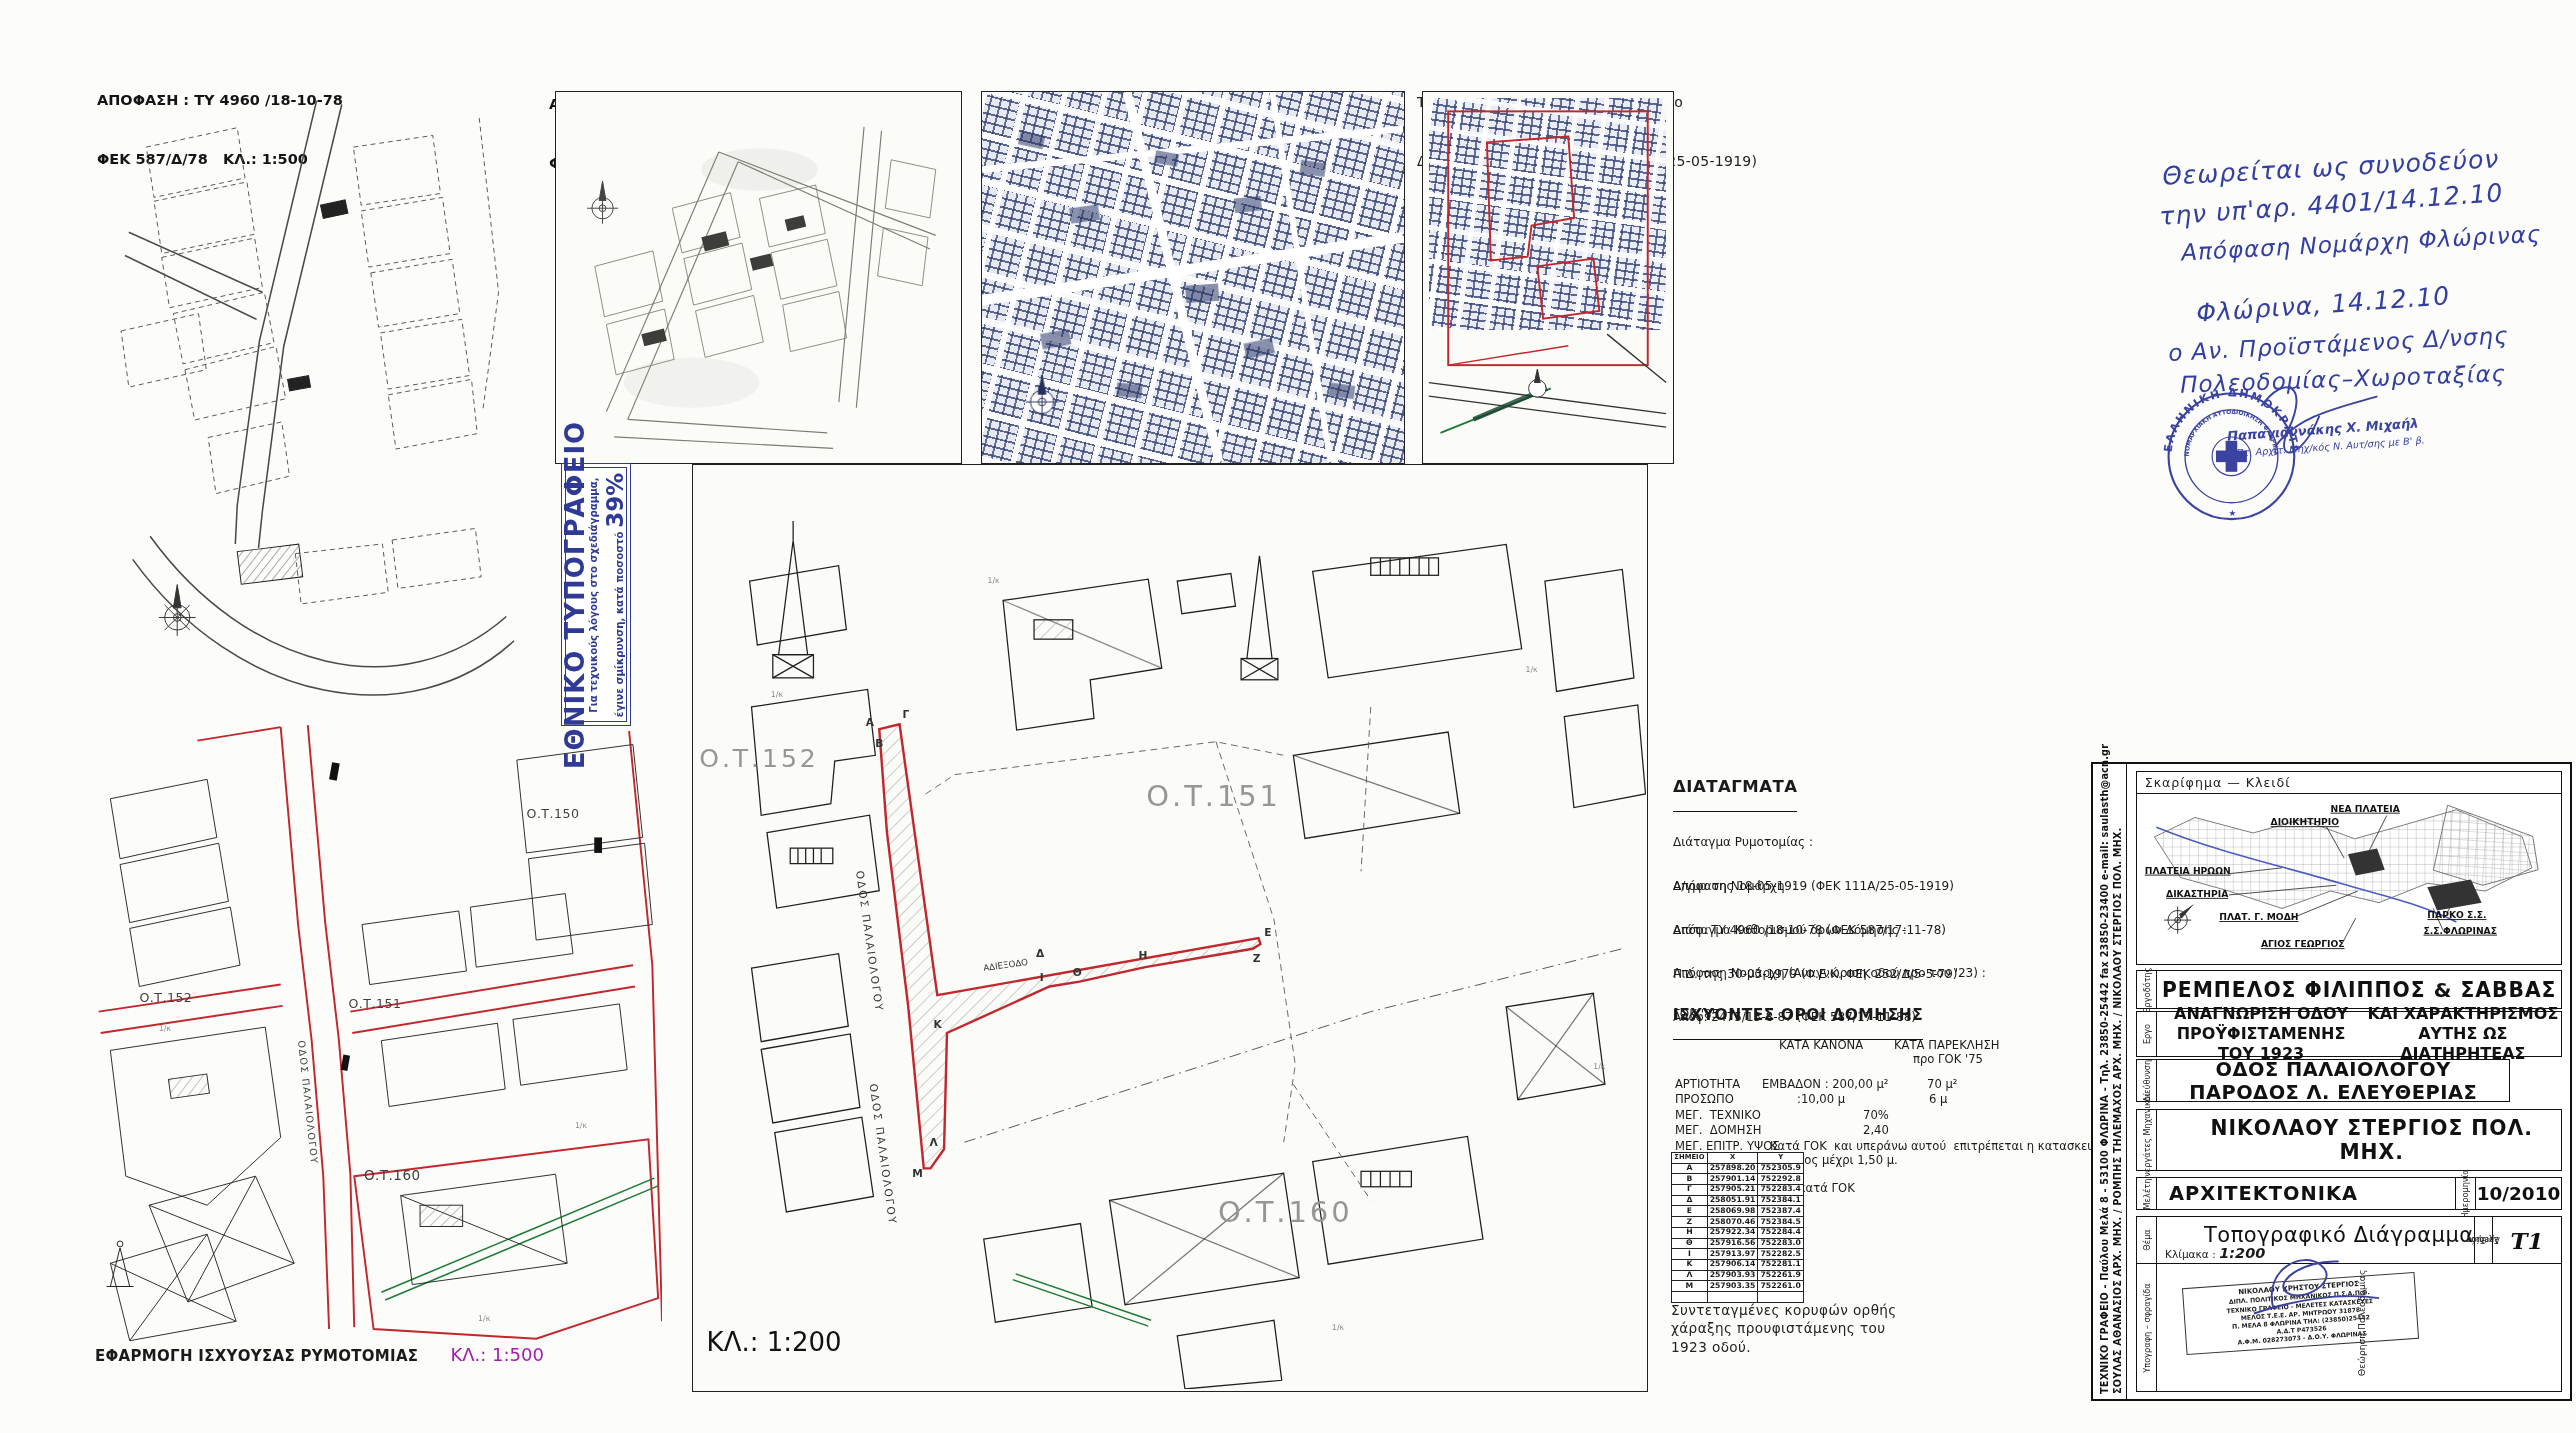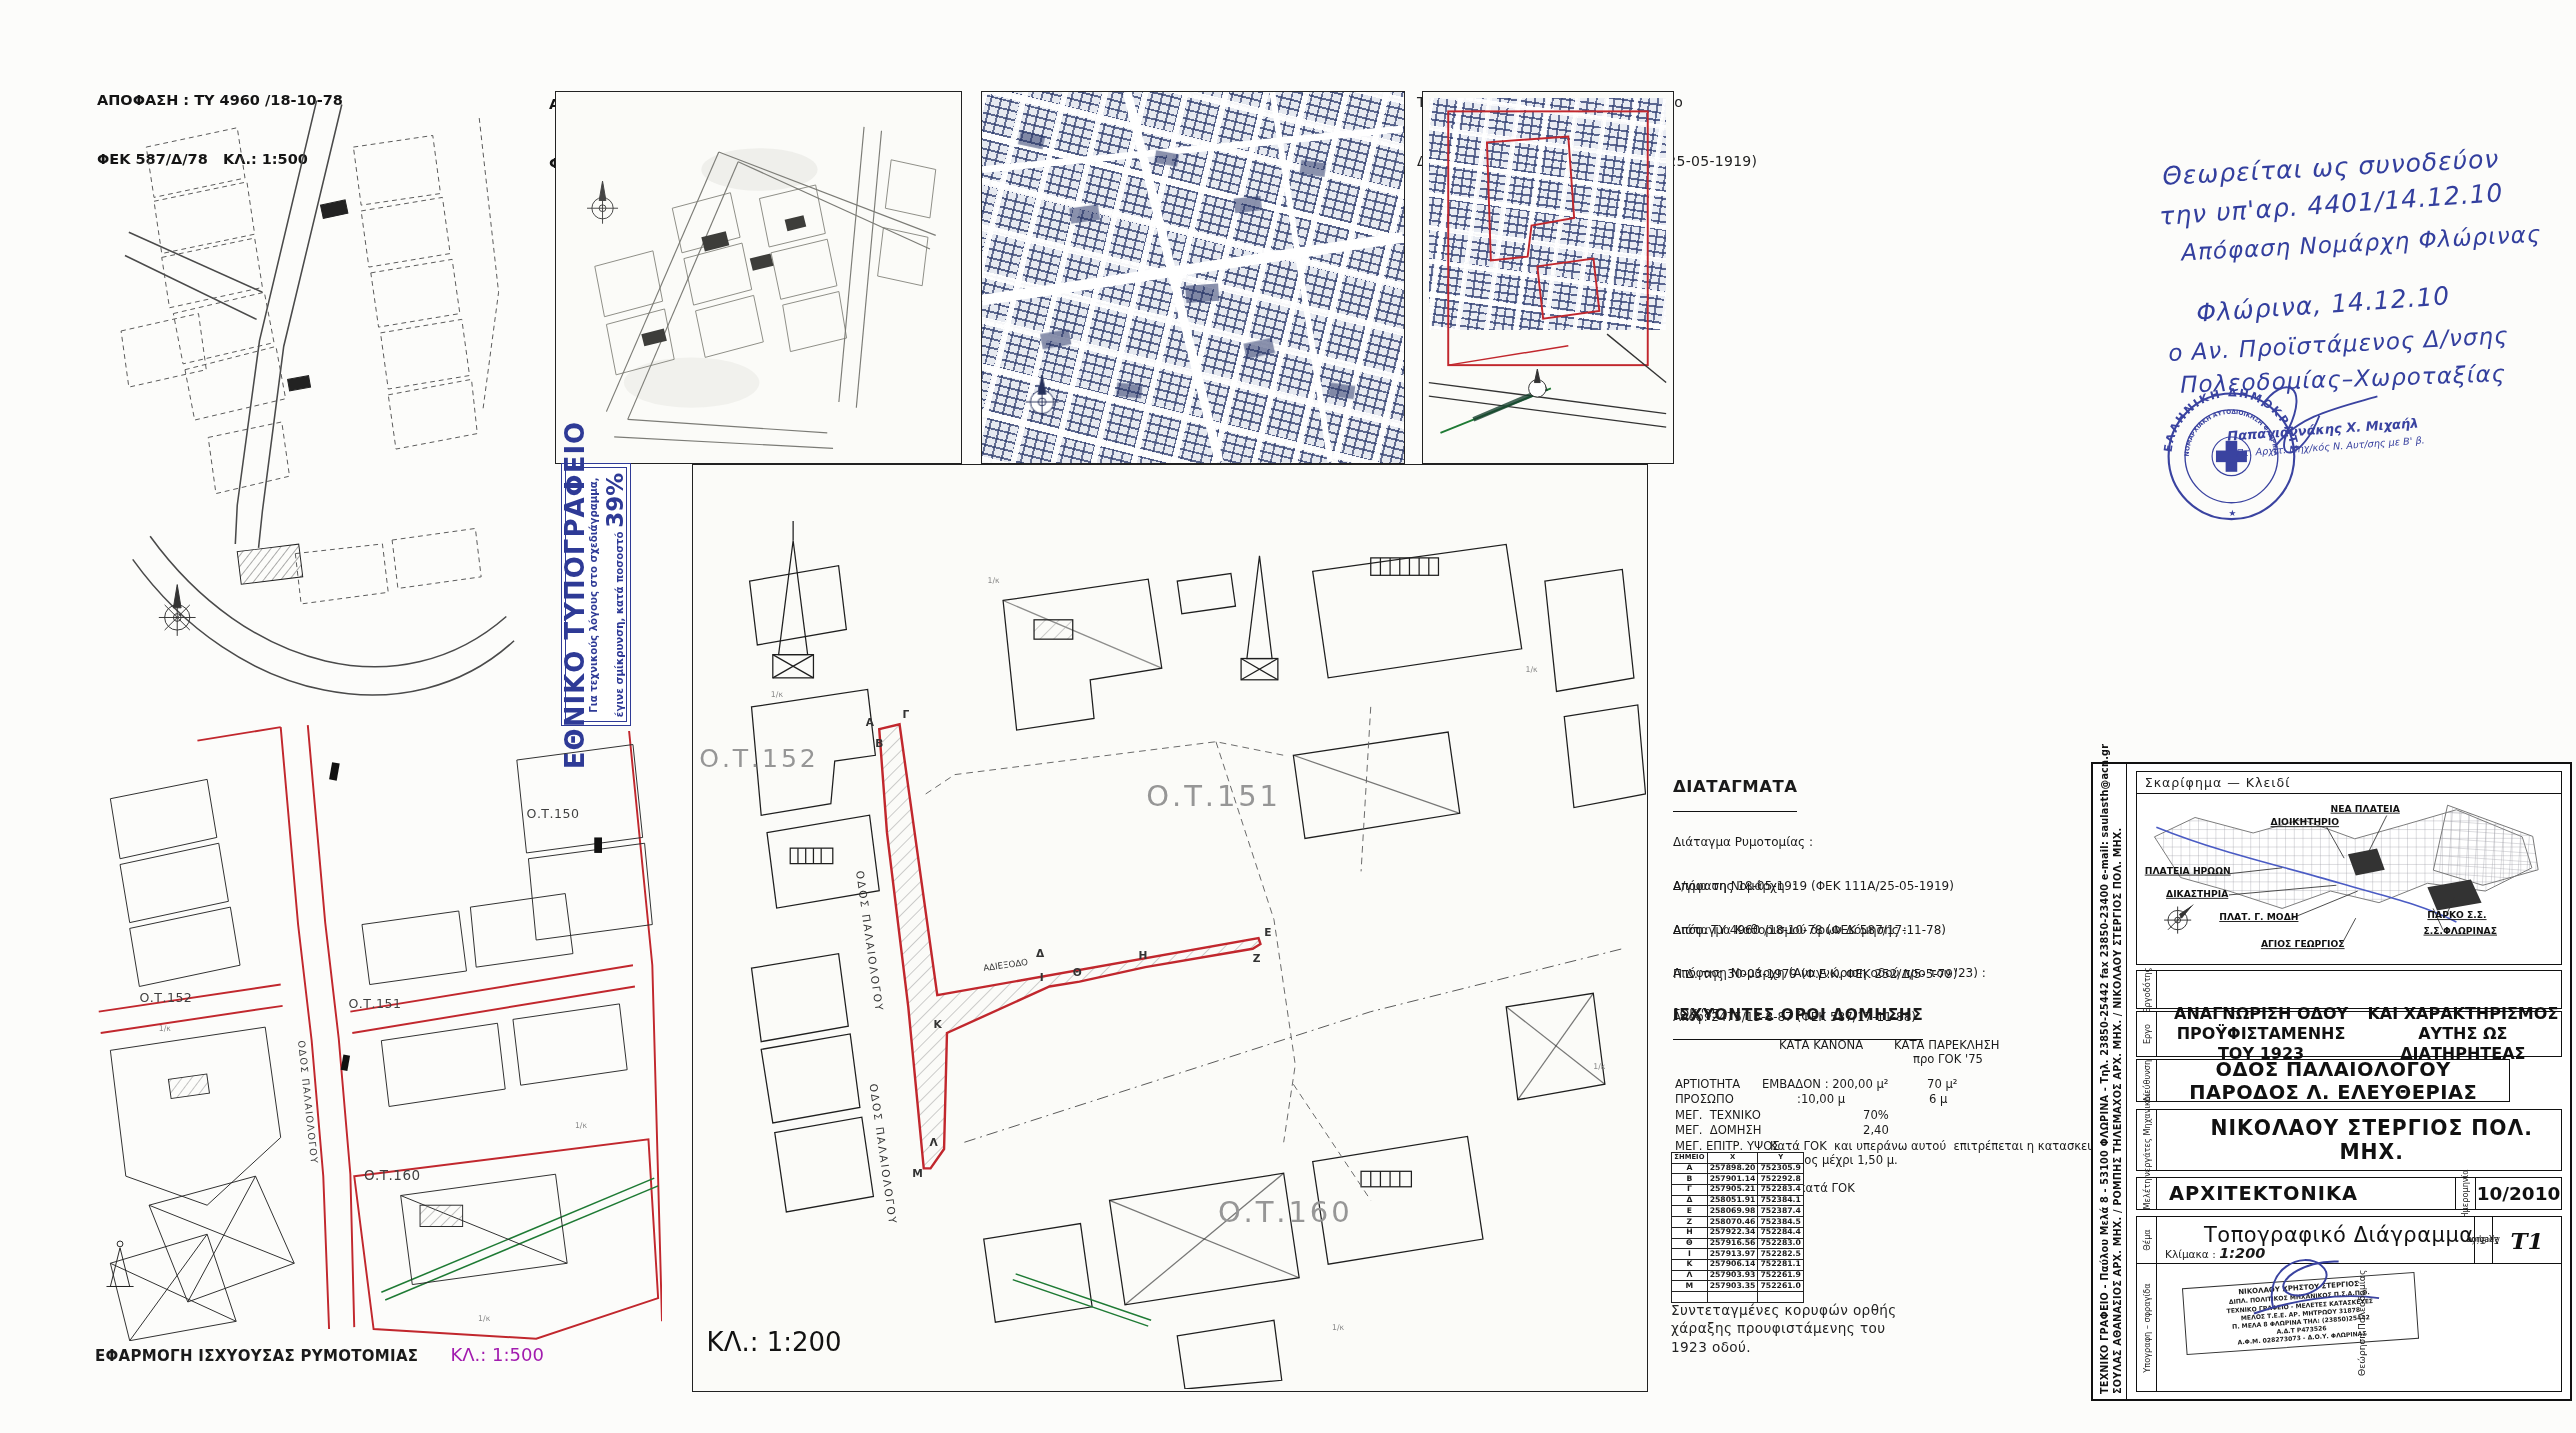--- a/index.html
+++ b/index.html
@@ -623,20 +623,21 @@
         <path d="M14,-14 L4,-2 L2,-6 Z" fill="#333"></path>
         <line x1="-10" y1="10" x2="16" y2="-16"></line>
       </g>
     </svg>
   </div>
 
   <div class="tb-row abs" style="left:2136px;top:970px;width:426px;height:39px">
     <div class="tb-lab">
         <span>Εργοδότης</span>
       </div>
+    <div class="tb-val" style="font-size:20.3px;letter-spacing:1px">ΡΕΜΠΕΛΟΣ ΦΙΛΙΠΠΟΣ &amp; ΣΑΒΒΑΣ</div>
   </div>
 
   <div class="tb-row abs" style="left:2136px;top:1011px;width:426px;height:46px">
     <div class="tb-lab">
         <span>Εργο</span>
       </div>
     <div class="tb-val" style="flex-direction:row;font-size:16px;line-height:1.25">
       <div>ΑΝΑΓΝΩΡΙΣΗ ΟΔΟΥ ΠΡΟΫΦΙΣΤΑΜΕΝΗΣ ΤΟΥ 1923</div>
       <div>ΚΑΙ ΧΑΡΑΚΤΗΡΙΣΜΟΣ ΑΥΤΗΣ ΩΣ ΔΙΑΤΗΡΗΤΕΑΣ</div>
     </div>

